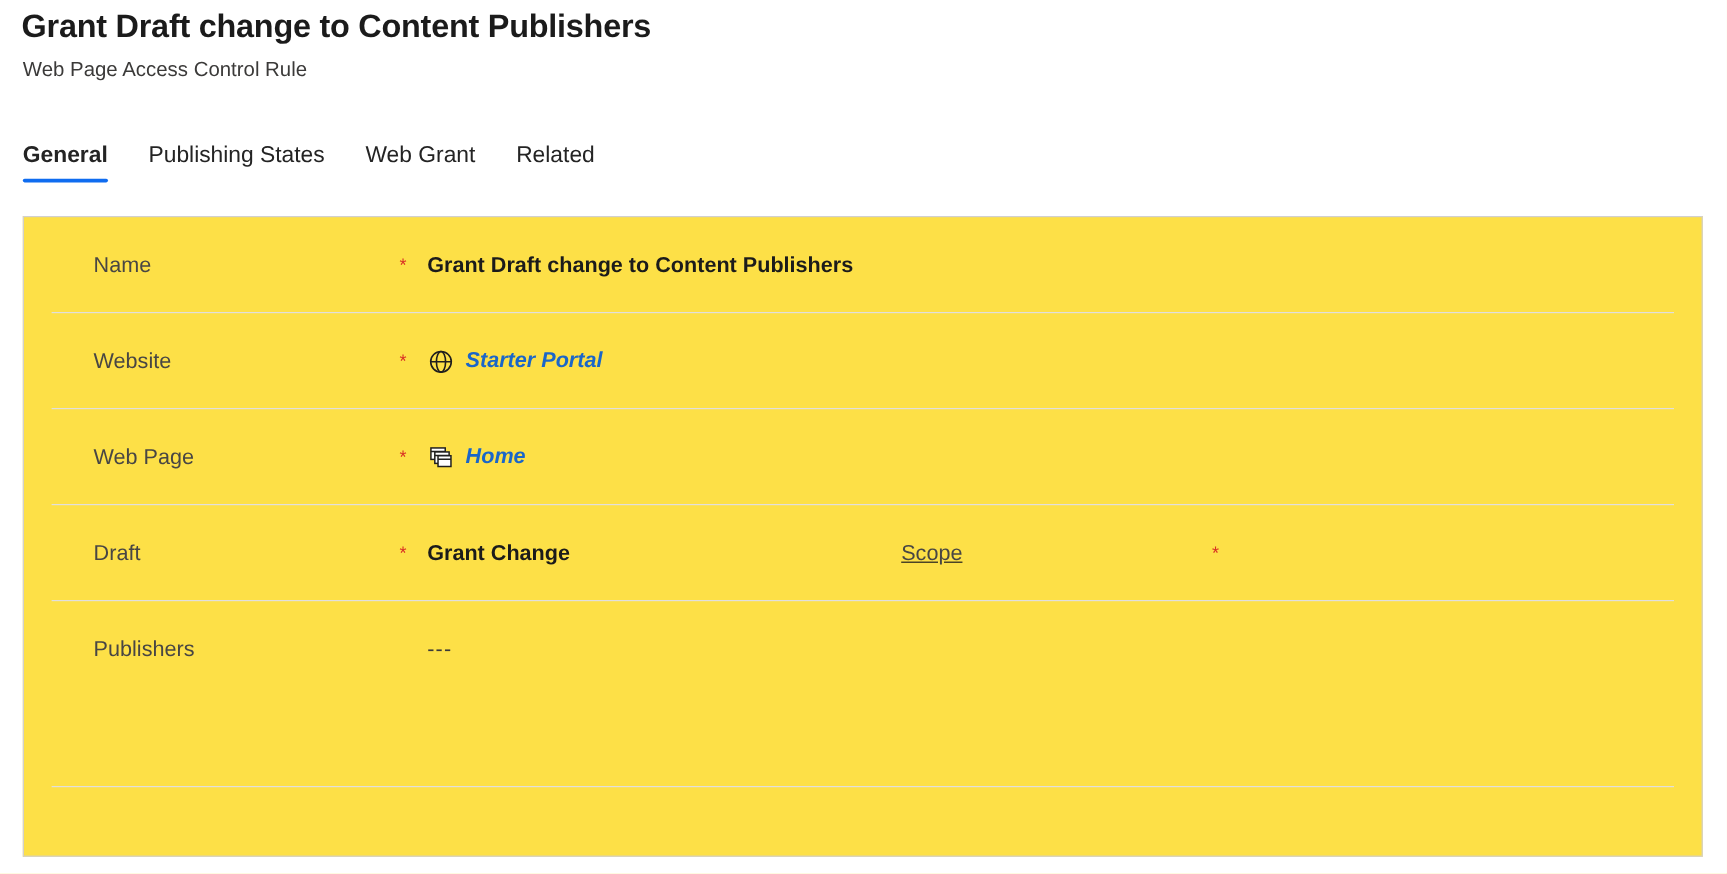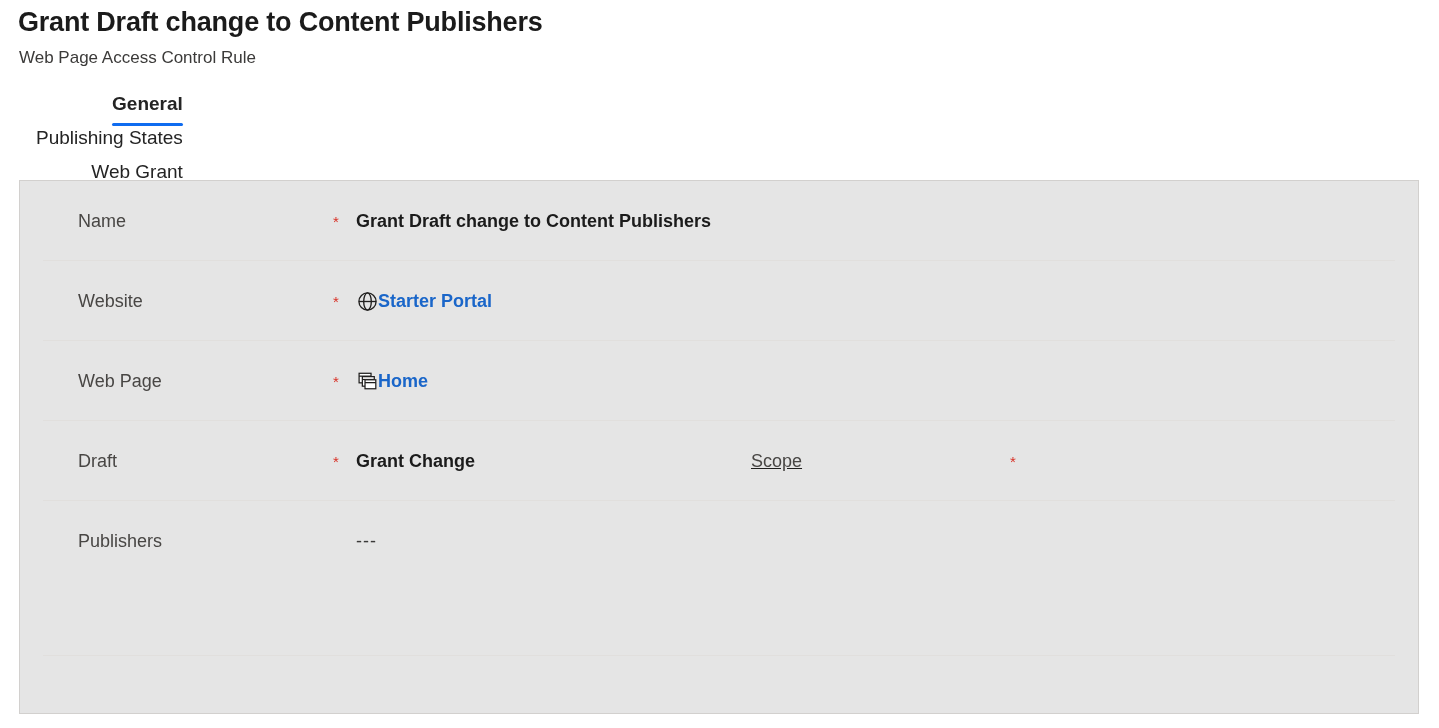--- a/index.html
+++ b/index.html
@@ -37,25 +37,24 @@
     font-size: 17px;
     font-weight: normal;
     color: #3b3a39;
     white-space: nowrap;
   }
 
   
   .tabstrip {
     position: absolute;
     left: 19px;
-    top: 92px;
+    top: 112px;
     display: flex;
     align-items: flex-end;
     height: 40px;
-    flex-direction: column;
   }
   .tab {
     position: relative;
     font-size: 19px;
     color: #242424;
     padding: 0 17px 10px 17px;
     cursor: pointer;
     white-space: nowrap;
     line-height: 24px;
   }
@@ -77,21 +76,21 @@
 
   
   .form-card {
     position: absolute;
     left: 19px;
     top: 180px;
     width: 1400px;
     height: 534px;
     border: 1px solid #d2d0ce;
     box-sizing: border-box;
-    background: #e5e5e5;
+    background: #fde047;
   }
 
   .form-row {
     position: relative;
     height: 80px;
     box-sizing: border-box;
   }
   .form-row .divider {
     position: absolute;
     left: 23px;
@@ -133,21 +132,22 @@
   .field-link {
     font-size: 18px;
     font-weight: bold;
     color: #1a66c9;
     text-decoration: none;
     cursor: pointer;
     white-space: nowrap;
   }
   .value-with-icon {
     display: flex;
-    align-items: center;
+    gap: 10px;
+    font-style: italic;
   }
   .lookup-icon {
     display: inline-flex;
     width: 22px;
     height: 22px;
     align-items: center;
     justify-content: center;
     flex: 0 0 auto;
   }
 

